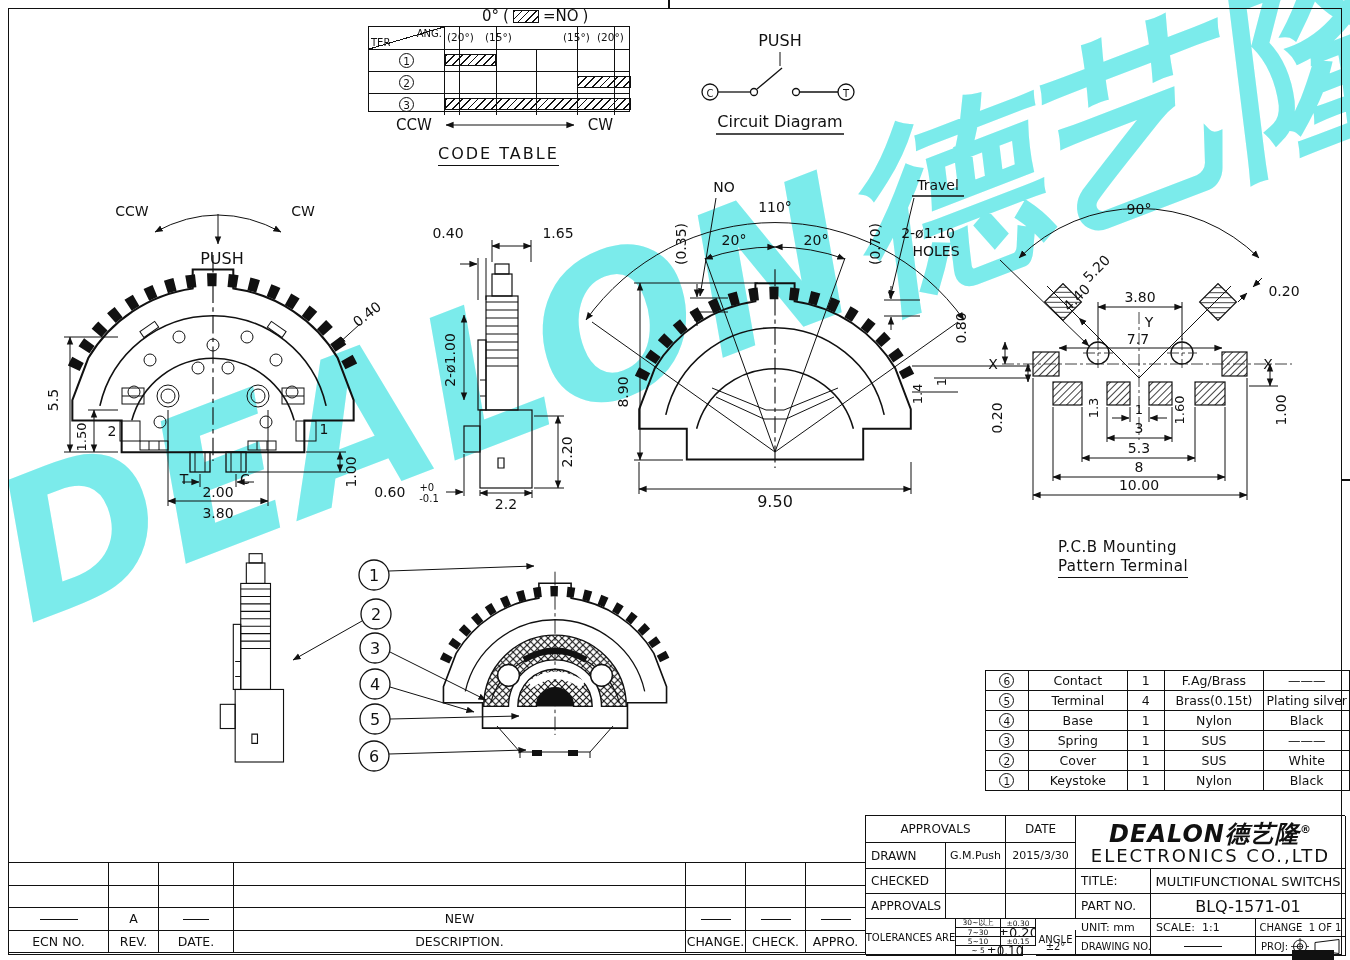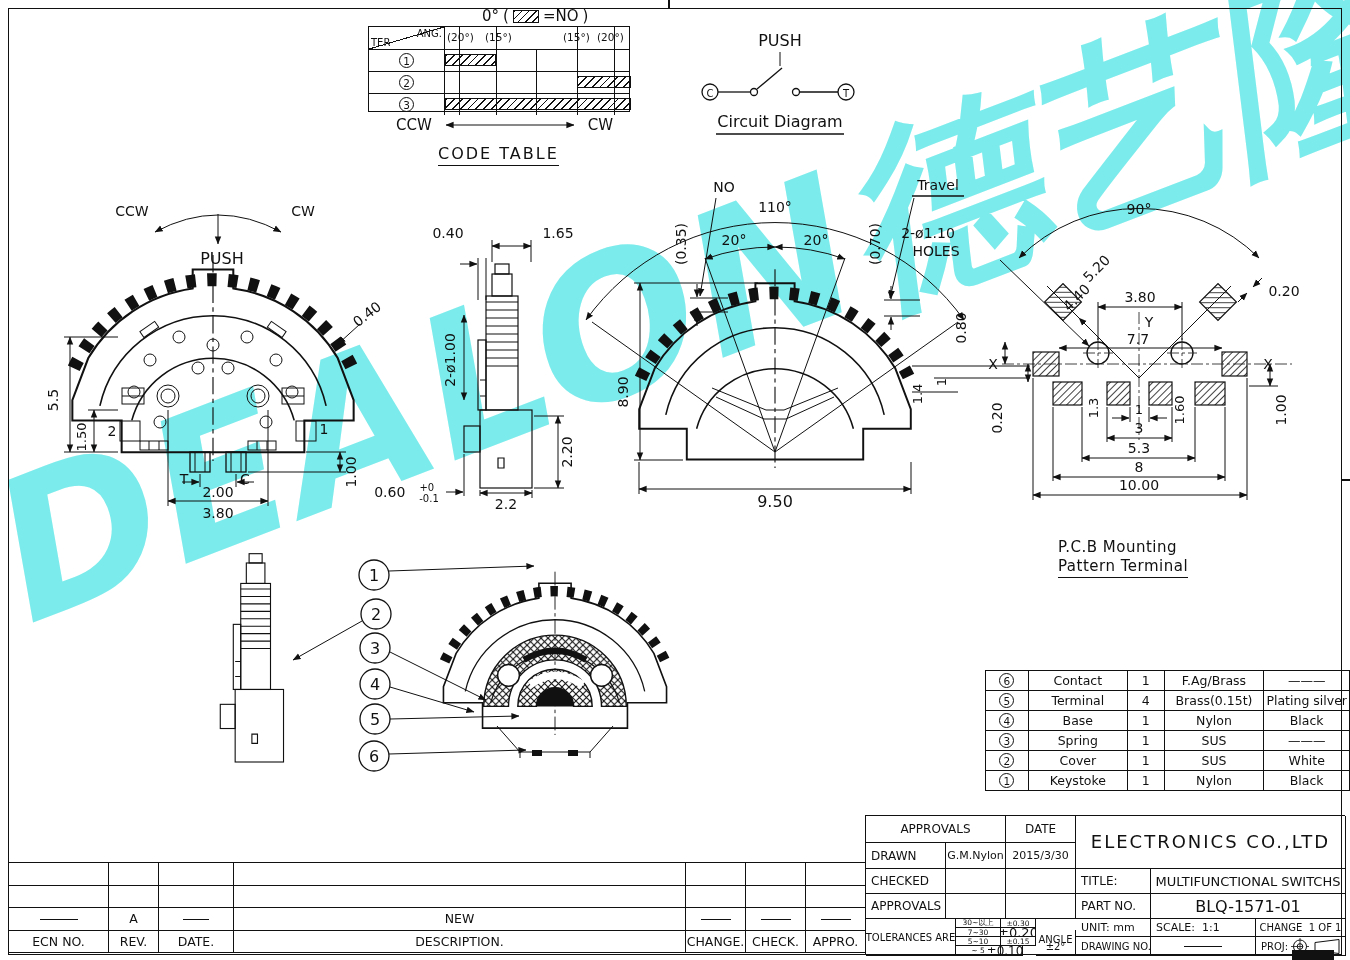--- a/index.html
+++ b/index.html
@@ -504,41 +504,42 @@
       <td>Nylon</td>
           <td>Black</td>
     </tr>
   </tbody>
     </table>
 
   <div class="tb">
     <div class="cell" style="left:0;top:0;width:140px;height:27px">APPROVALS</div>
     <div class="cell" style="left:140px;top:0;width:70px;height:27px">DATE</div>
     <div class="cell l" style="left:0;top:27px;width:80px;height:26px">DRAWN</div>
-    <div class="cell" style="left:80px;top:27px;width:60px;height:26px;font-size:11px">G.M.Nylon</div>
+    <div class="cell" style="left:80px;top:27px;width:60px;height:26px;font-size:11px">G.M.Push</div>
     <div class="cell" style="left:140px;top:27px;width:70px;height:26px;font-size:11px">2015/3/30</div>
     <div class="cell l" style="left:0;top:53px;width:80px;height:25px">CHECKED</div>
     <div class="cell" style="left:80px;top:53px;width:60px;height:25px"></div>
     <div class="cell" style="left:140px;top:53px;width:70px;height:25px"></div>
     <div class="cell l" style="left:0;top:78px;width:80px;height:25px">APPROVALS</div>
     <div class="cell" style="left:80px;top:78px;width:60px;height:25px"></div>
     <div class="cell" style="left:140px;top:78px;width:70px;height:25px"></div>
     <div class="cell" style="left:0;top:103px;width:90px;height:37px;font-size:10px">TOLERANCES ARE</div>
     <div class="cell" style="left:90px;top:103px;width:45px;height:9px;font-size:7.5px">30~以上</div>
     <div class="cell" style="left:135px;top:103px;width:35px;height:9px;font-size:7.5px">±0.30</div>
     <div class="cell" style="left:90px;top:112px;width:45px;height:9px;font-size:7.5px">7~30</div>
     <div class="cell" style="left:135px;top:112px;width:35px;height:9px;font-size:13px">±0.20</div>
     <div class="cell" style="left:90px;top:121px;width:45px;height:9px;font-size:7.5px">5~10</div>
     <div class="cell" style="left:135px;top:121px;width:35px;height:9px;font-size:7.5px">±0.15</div>
     <div class="cell" style="left:90px;top:130px;width:45px;height:10px;font-size:7.5px">~ 5</div>
     <div class="cell" style="left:122px;top:130px;width:35px;height:10px;font-size:12px">±0.10</div>
     <div class="cell" style="left:170px;top:114px;width:40px;height:18px;font-size:10px;border-bottom:none">ANGLE</div>
     <div class="cell" style="left:170px;top:121px;width:40px;height:19px;font-size:10px">±2°</div>
 
     <div class="cell" style="left:210px;top:0;width:270px;height:53px;flex-direction:column">
+      <div class="logo"><span>DEALON</span><span>德艺隆</span><span class="reg">®</span></div>
       <div class="company">ELECTRONICS CO.,LTD</div>
     </div>
     <div class="cell l" style="left:210px;top:53px;width:75px;height:25px">TITLE:</div>
     <div class="cell" style="left:285px;top:53px;width:195px;height:25px;font-size:13px">MULTIFUNCTIONAL SWITCHS</div>
     <div class="cell l" style="left:210px;top:78px;width:75px;height:25px">PART NO.</div>
     <div class="cell" style="left:285px;top:78px;width:195px;height:25px;font-size:16px">BLQ-1571-01</div>
     <div class="cell l" style="left:210px;top:103px;width:75px;height:18px;font-size:11px">
       <span>UNIT:</span>&nbsp;<span>mm</span>
     </div>
     <div class="cell l" style="left:285px;top:103px;width:105px;height:18px;font-size:11px">

